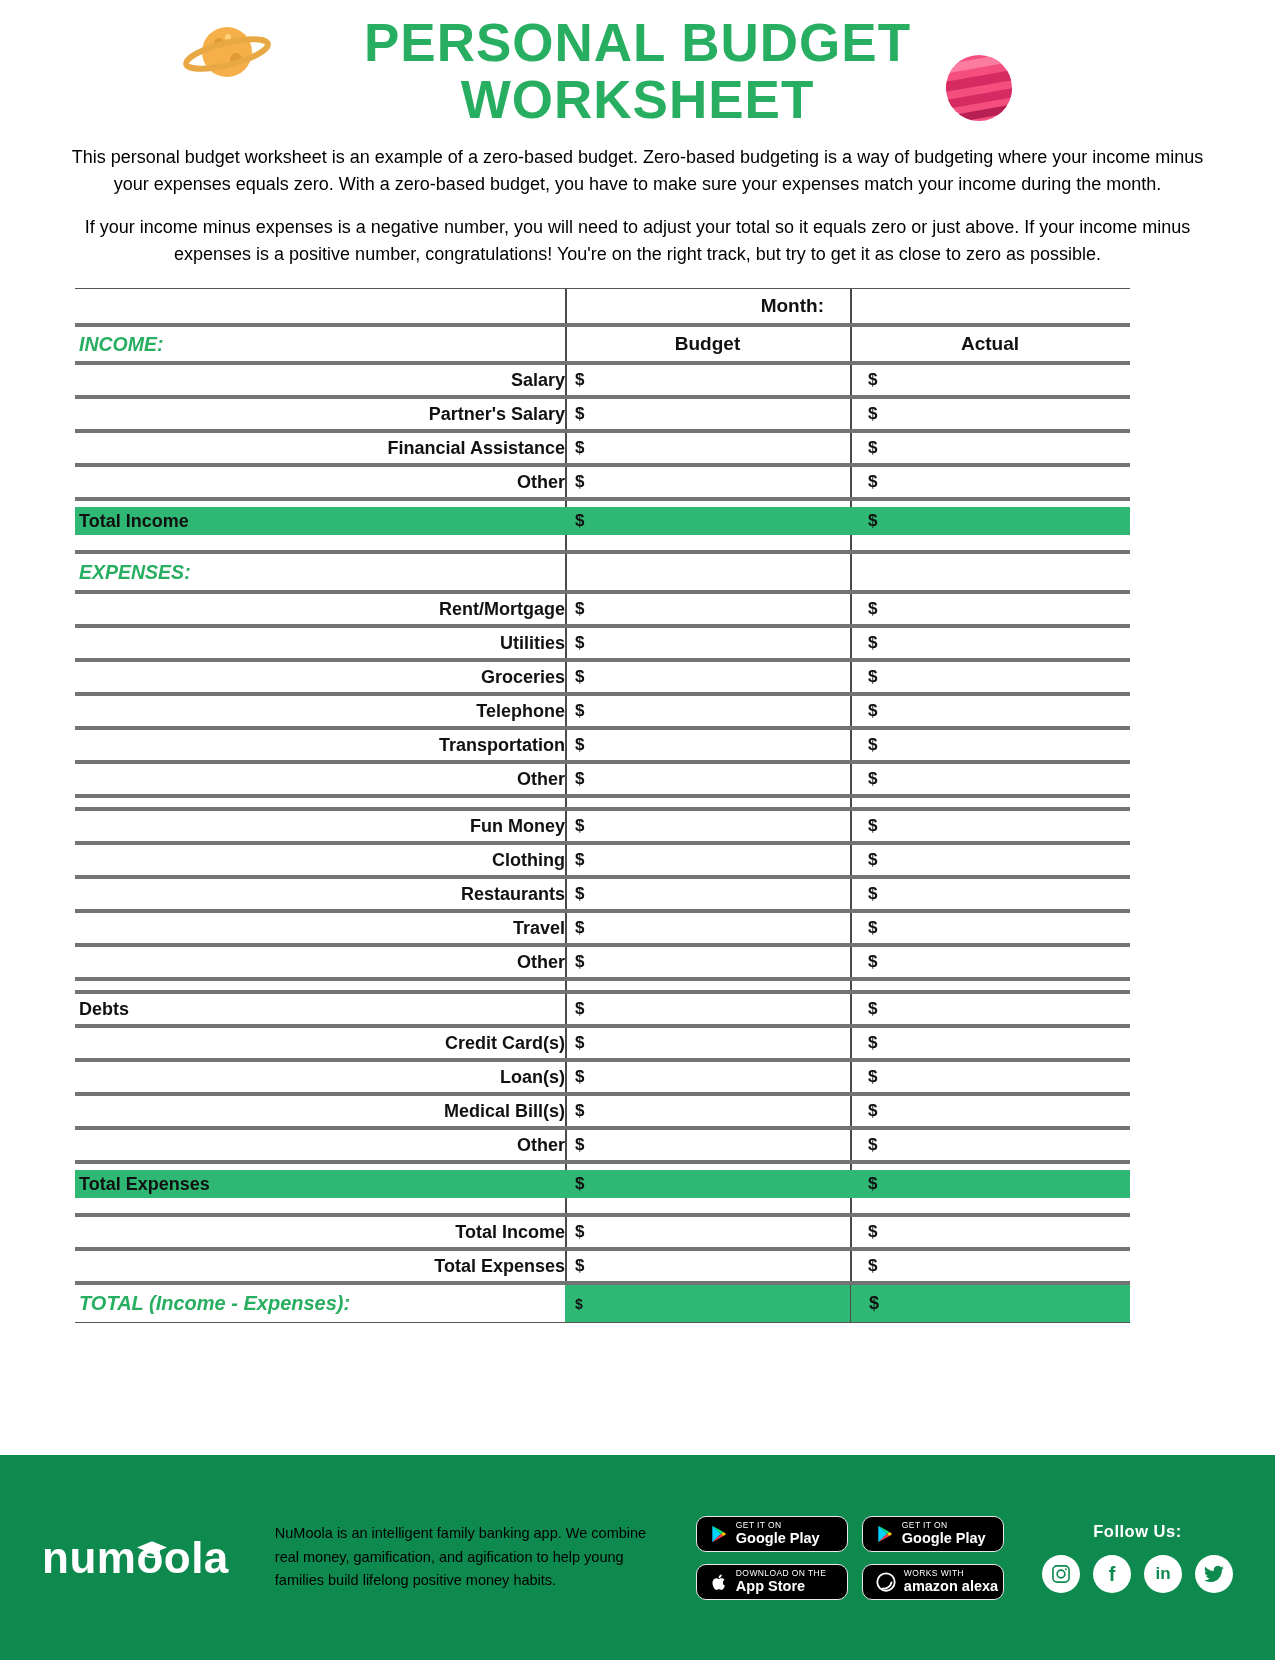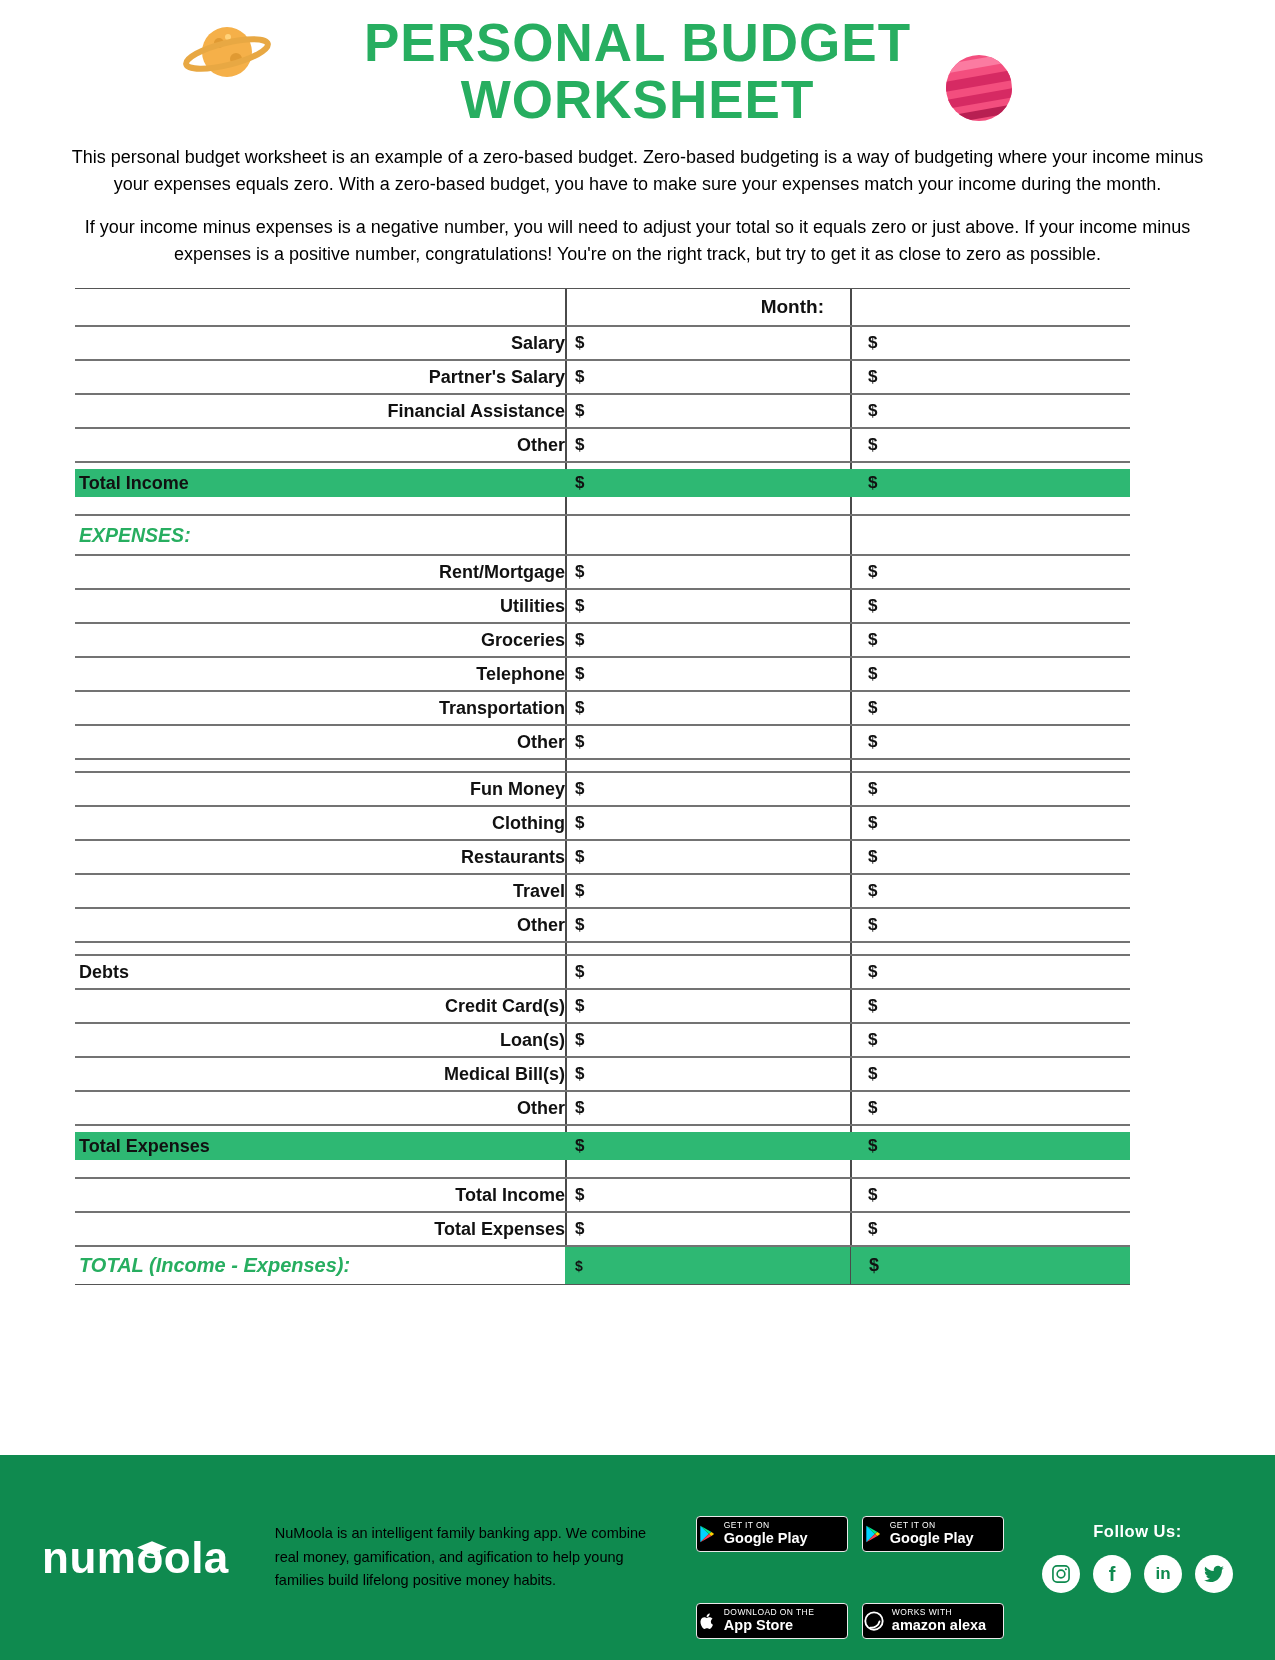--- a/index.html
+++ b/index.html
@@ -16,21 +16,21 @@
   .title{margin:0;padding-top:14px;text-align:center;font-size:53px;line-height:1.08;
          font-weight:700;color:var(--accent);letter-spacing:1px;}
   .planet-left{position:absolute;left:183px;top:16px;}
   .planet-right{position:absolute;left:943px;top:52px;}
   .intro{width:1150px;margin:16px auto 0;text-align:center;font-size:18px;line-height:1.5;color:#000000;}
 
   
   .budget-table{position:relative;margin:20px 145px 0 75px;border-top:1.6px solid #555;}
   .vline{position:absolute;top:0;bottom:0;width:1.6px;background:#4a4a4a;}
   .v1{left:490px}.v2{left:775px}
-  .trow{display:flex;align-items:center;border-bottom:2px solid #737373;height:34px;position:relative;}
+  .trow{display:flex;align-items:center;border-bottom:4px solid #737373;height:34px;position:relative;}
   .cl{width:490px;}
   .cb{width:285px;display:flex;align-items:center;}
   .ca{flex:1;display:flex;align-items:center;}
   .cb.center,.ca.center{justify-content:center;}
   .lab{font-weight:700;font-size:18px;color:#111;}
   .item .cl{text-align:right;}
   .month{height:38px;}
   .month-label{margin-left:auto;padding-right:26px;font-weight:700;font-size:19px;color:#111;}
   .colhead{height:38px;}
   .colhead .cl,.section-green .cl,.section .cl,.section-dollars .cl,.total .cl,.grand .cl{text-align:left;padding-left:4px;}
@@ -49,22 +49,22 @@
   .grand .cb .dollar{font-size:14px;}
   .grand .ca .dollar{font-size:18px;}
 
   
   .footer{position:absolute;left:0;right:0;bottom:0;height:205px;background:var(--footer);
           display:flex;align-items:center;padding:0 42px;gap:30px;}
   .logo{position:relative;color:#fff;font-size:44px;font-weight:700;letter-spacing:.5px;flex:0 0 auto;}
   .logo .cap{position:absolute;top:-13px;left:95px;}
   .footer-desc{width:375px;color:#000000;font-size:14.5px;line-height:1.65;margin:16px;flex:0 0 auto;}
   .badges{display:grid;grid-template-columns:152px 142px;gap:12px 14px;flex:0 0 auto;}
-  .badge{background:#000;border:1px solid #e9e9e9;border-radius:4px;height:36px;
-         display:flex;align-items:center;gap:7px;padding:0 0;cursor:pointer;margin-top:39px;}
+  .badge{background:#000;border:1px solid #e9e9e9;border-radius:10px;height:36px;
+         display:flex;align-items:center;gap:7px;padding:0 12px;cursor:pointer;}
   .badge-icon{display:flex;align-items:center;}
   .badge-text{display:flex;flex-direction:column;color:#fff;line-height:1.12;}
   .badge-top{font-size:8.5px;text-transform:uppercase;letter-spacing:.4px;}
   .badge-bottom{font-size:14.5px;font-weight:700;white-space:nowrap;}
   .follow{margin-left:auto;text-align:center;}
   .follow-label{color:#fff;font-weight:700;font-size:16.5px;letter-spacing:.5px;margin-bottom:14px;}
   .social-row{display:flex;gap:13px;justify-content:center;}
   .social{width:38px;height:38px;border-radius:50%;background:#fff;color:var(--footer);
           display:flex;align-items:center;justify-content:center;cursor:pointer;}
   .txt-glyph{font-weight:800;font-size:20px;}
@@ -113,20 +113,29 @@
     <div class="vline v1"></div>
     <div class="vline v2"></div>
     <div>
         <div class="trow month">
           <div class="cl"></div>
           <div class="cb">
             <span class="month-label">Month:</span>
           </div>
           <div class="ca"></div>
         </div>
+        <div class="trow colhead">
+          <div class="cl"><span class="lab">INCOME:</span></div>
+          <div class="cb center">
+            <span class="colh">Budget</span>
+          </div>
+          <div class="ca center">
+            <span class="colh">Actual</span>
+          </div>
+        </div>
         <div class="trow item">
           <div class="cl"><span class="lab">Salary</span></div>
           <div class="cb">
             <span class="dollar">$</span>
           </div>
           <div class="ca">
             <span class="dollar">$</span>
           </div>
         </div>
         <div class="trow item">

